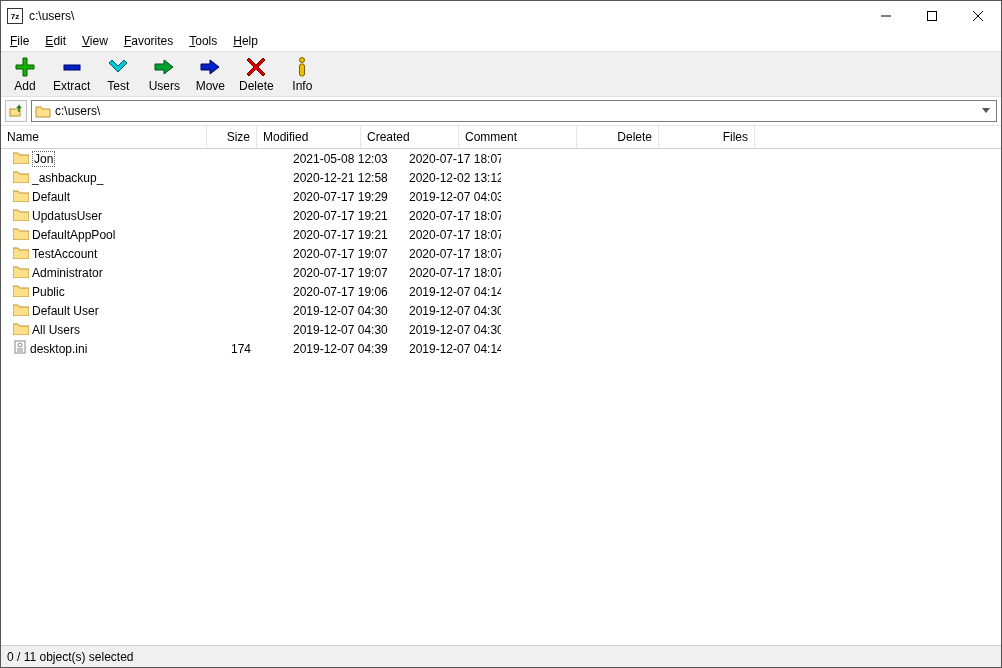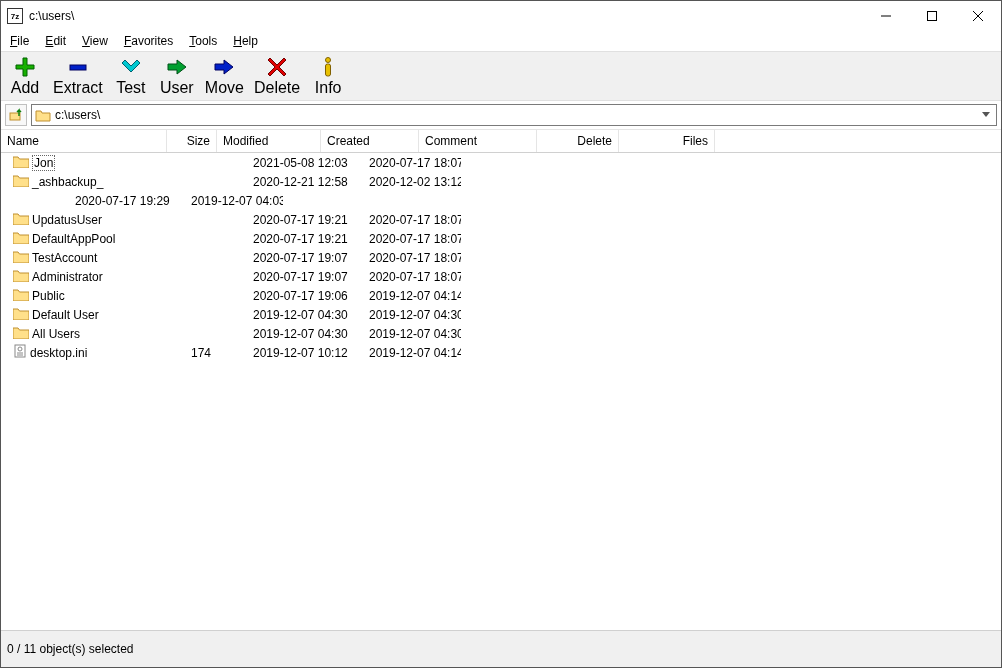--- a/index.html
+++ b/index.html
@@ -9,36 +9,36 @@
 .titlebar-title { flex: 1; font-size: 12px; }
 .win-controls { display: flex; }
 .win-btn { width: 46px; height: 30px; display: flex; align-items: center; justify-content: center; }
 .win-btn svg { width: 10px; height: 10px; }
 .menubar { height: 20px; display: flex; align-items: center; padding: 0 2px; gap: 2px; background:#fff; }
 .menu-item { padding: 1px 7px; cursor: default; }
 .menu-item .ul { text-decoration: underline; }
 .toolbar { background: #f0f0f0; border-top: 1px solid #e0e0e0; border-bottom: 1px solid #e0e0e0; padding: 4px 6px 3px; display: flex; gap: 10px; }
 .tool-btn { display: flex; flex-direction: column; align-items: center; min-width: 36px; cursor:default; }
 .tool-icon { width: 26px; height: 22px; display:flex; align-items:center; justify-content:center; }
-.tool-label { font-size: 16px; margin-top: 1px; }
+.tool-label { font-size: 12px; margin-top: 1px; }
 .addrbar { display: flex; align-items: center; padding: 3px 4px; gap: 4px; border-bottom: 1px solid #e5e5e5; }
 .up-btn { width: 22px; height: 22px; border: 1px solid #c0c0c0; background: #f8f8f8; display:flex; align-items:center; justify-content:center; }
 .addr-input { flex: 1; height: 22px; border: 1px solid #7a7a7a; display: flex; align-items: center; padding: 0 3px; background:#fff; position:relative; }
 .addr-input .folder-mini { margin-right: 4px; }
 .addr-text { flex:1; font-size:12px; }
 .addr-drop { width:14px; display:flex; justify-content:center; }
 .headers { display:flex; border-bottom: 1px solid #d0d0d0; height: 23px; align-items: center; background:#fff; user-select:none; }
 .hcol { padding: 0 6px; border-right: 1px solid #e5e5e5; height:100%; display:flex; align-items:center; font-size:12px; }
 .filelist { flex:1; overflow:auto; background:#fff; }
 .row { display:flex; height:19px; align-items:center; padding-left:6px;gap:12px; }
 .cell { padding: 0 6px; font-size:12px; overflow:hidden; white-space:nowrap; }
 .name-cell { display:flex; align-items:center; gap:3px; }
 .sel-box { border:1px dotted #666; padding: 0 1px; }
-.statusbar { height: 37px; border-top: 1px solid #d0d0d0; background: #f0f0f0; display:flex; align-items:center; padding: 0 6px; font-size:12px; }
-.col-name { width: 166px; }
+.statusbar { height: 22px; border-top: 1px solid #d0d0d0; background: #f0f0f0; display:flex; align-items:center; padding: 0 6px; font-size:12px; }
+.col-name { width: 206px; }
 .col-size { width: 50px; text-align:left; justify-content:flex-end; }
 .col-mod { width: 104px; text-align: center; }
 .col-created { width: 98px; }
 .col-comment { width: 118px; }
 .col-folders { width: 82px; text-align:right; justify-content:flex-end;}
 .col-files { width: 96px; text-align:right; justify-content:flex-end;}
 </style>
 </head>
 <body>
 
@@ -98,21 +98,21 @@
         </svg>
       </span>
     <span class="tool-label">Test</span>
   </div>
   <div class="tool-btn">
     <span class="tool-icon">
         <svg width="22" height="22" viewBox="0 0 22 22">
           <path d="M2 8h9V4l9 7-9 7v-4H2z" fill="#00a030" stroke="#005018" stroke-width="1"></path>
         </svg>
       </span>
-    <span class="tool-label">User</span>
+    <span class="tool-label">Users</span>
   </div>
   <div class="tool-btn">
     <span class="tool-icon">
         <svg width="22" height="22" viewBox="0 0 22 22">
           <path d="M2 8h9V4l9 7-9 7v-4H2z" fill="#0020c8" stroke="#000060" stroke-width="1"></path>
         </svg>
       </span>
     <span class="tool-label">Move</span>
   </div>
   <div class="tool-btn">
@@ -187,20 +187,26 @@
         <span>_ashbackup_</span>
       </div>
       <div class="cell col-size"></div>
       <div class="cell col-mod">2020-12-21 12:58</div>
       <div class="cell col-created">2020-12-02 13:12</div>
       <div class="cell col-comment"></div>
       <div class="cell col-folders"></div>
       <div class="cell col-files"></div>
     </div>
     <div class="row">
+      <div class="cell col-name name-cell">
+        <span><svg width="16" height="13" viewBox="0 0 16 13">
+            <path d="M0 2h5l1.5 2H16v9H0z" fill="#ffe08a" stroke="#c09030"></path>
+          </svg></span>
+        <span>Default</span>
+      </div>
       <div class="cell col-size"></div>
       <div class="cell col-mod">2020-07-17 19:29</div>
       <div class="cell col-created">2019-12-07 04:03</div>
       <div class="cell col-comment"></div>
       <div class="cell col-folders"></div>
       <div class="cell col-files"></div>
     </div>
     <div class="row">
       <div class="cell col-name name-cell">
         <span><svg width="16" height="13" viewBox="0 0 16 13">
@@ -303,21 +309,21 @@
       <div class="cell col-name name-cell">
         <span><svg width="14" height="14" viewBox="0 0 14 14">
             <rect x="2" y="1" width="10" height="12" fill="#fff" stroke="#888"></rect>
             <circle cx="7" cy="5" r="2" fill="none" stroke="#888"></circle>
             <line x1="4" y1="9" x2="10" y2="9" stroke="#888"></line>
             <line x1="4" y1="11" x2="10" y2="11" stroke="#888"></line>
           </svg></span>
         <span>desktop.ini</span>
       </div>
       <div class="cell col-size">174</div>
-      <div class="cell col-mod">2019-12-07 10:12</div>
+      <div class="cell col-mod">2019-12-07 04:39</div>
       <div class="cell col-created">2019-12-07 04:14</div>
       <div class="cell col-comment"></div>
       <div class="cell col-folders"></div>
       <div class="cell col-files"></div>
     </div>
   </div>
 
 <div class="statusbar">
   <span>0 / 11 object(s) selected</span>
 </div>

